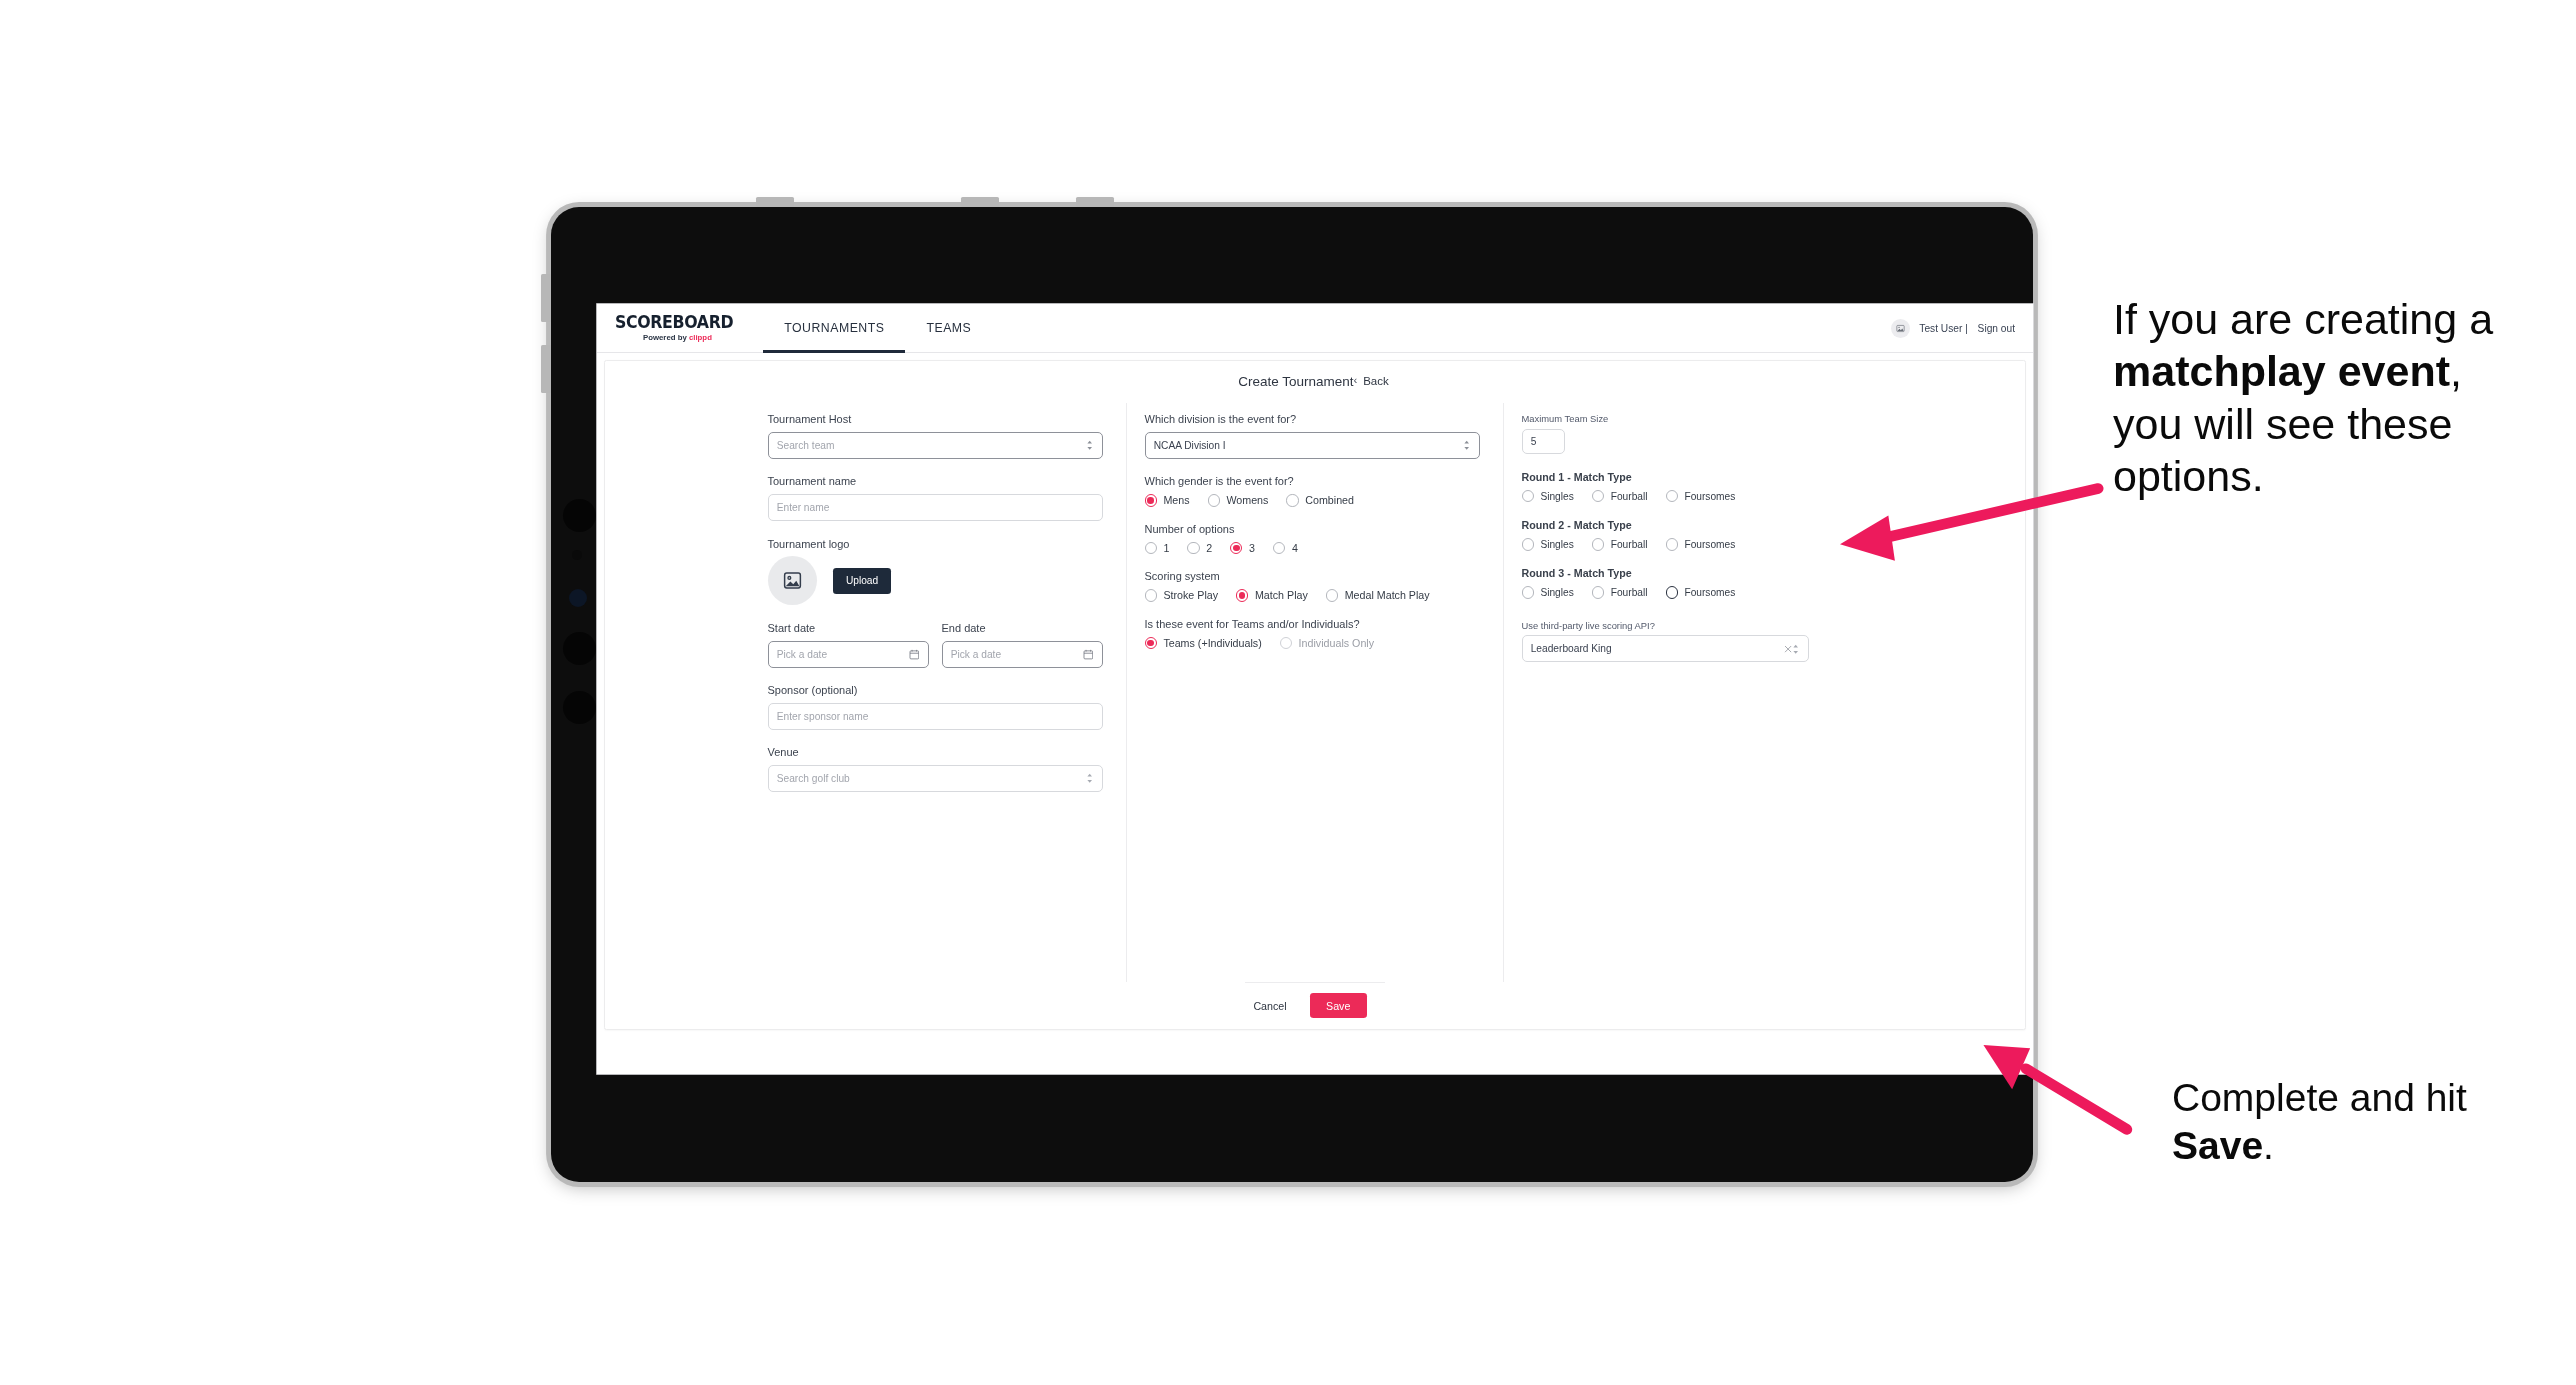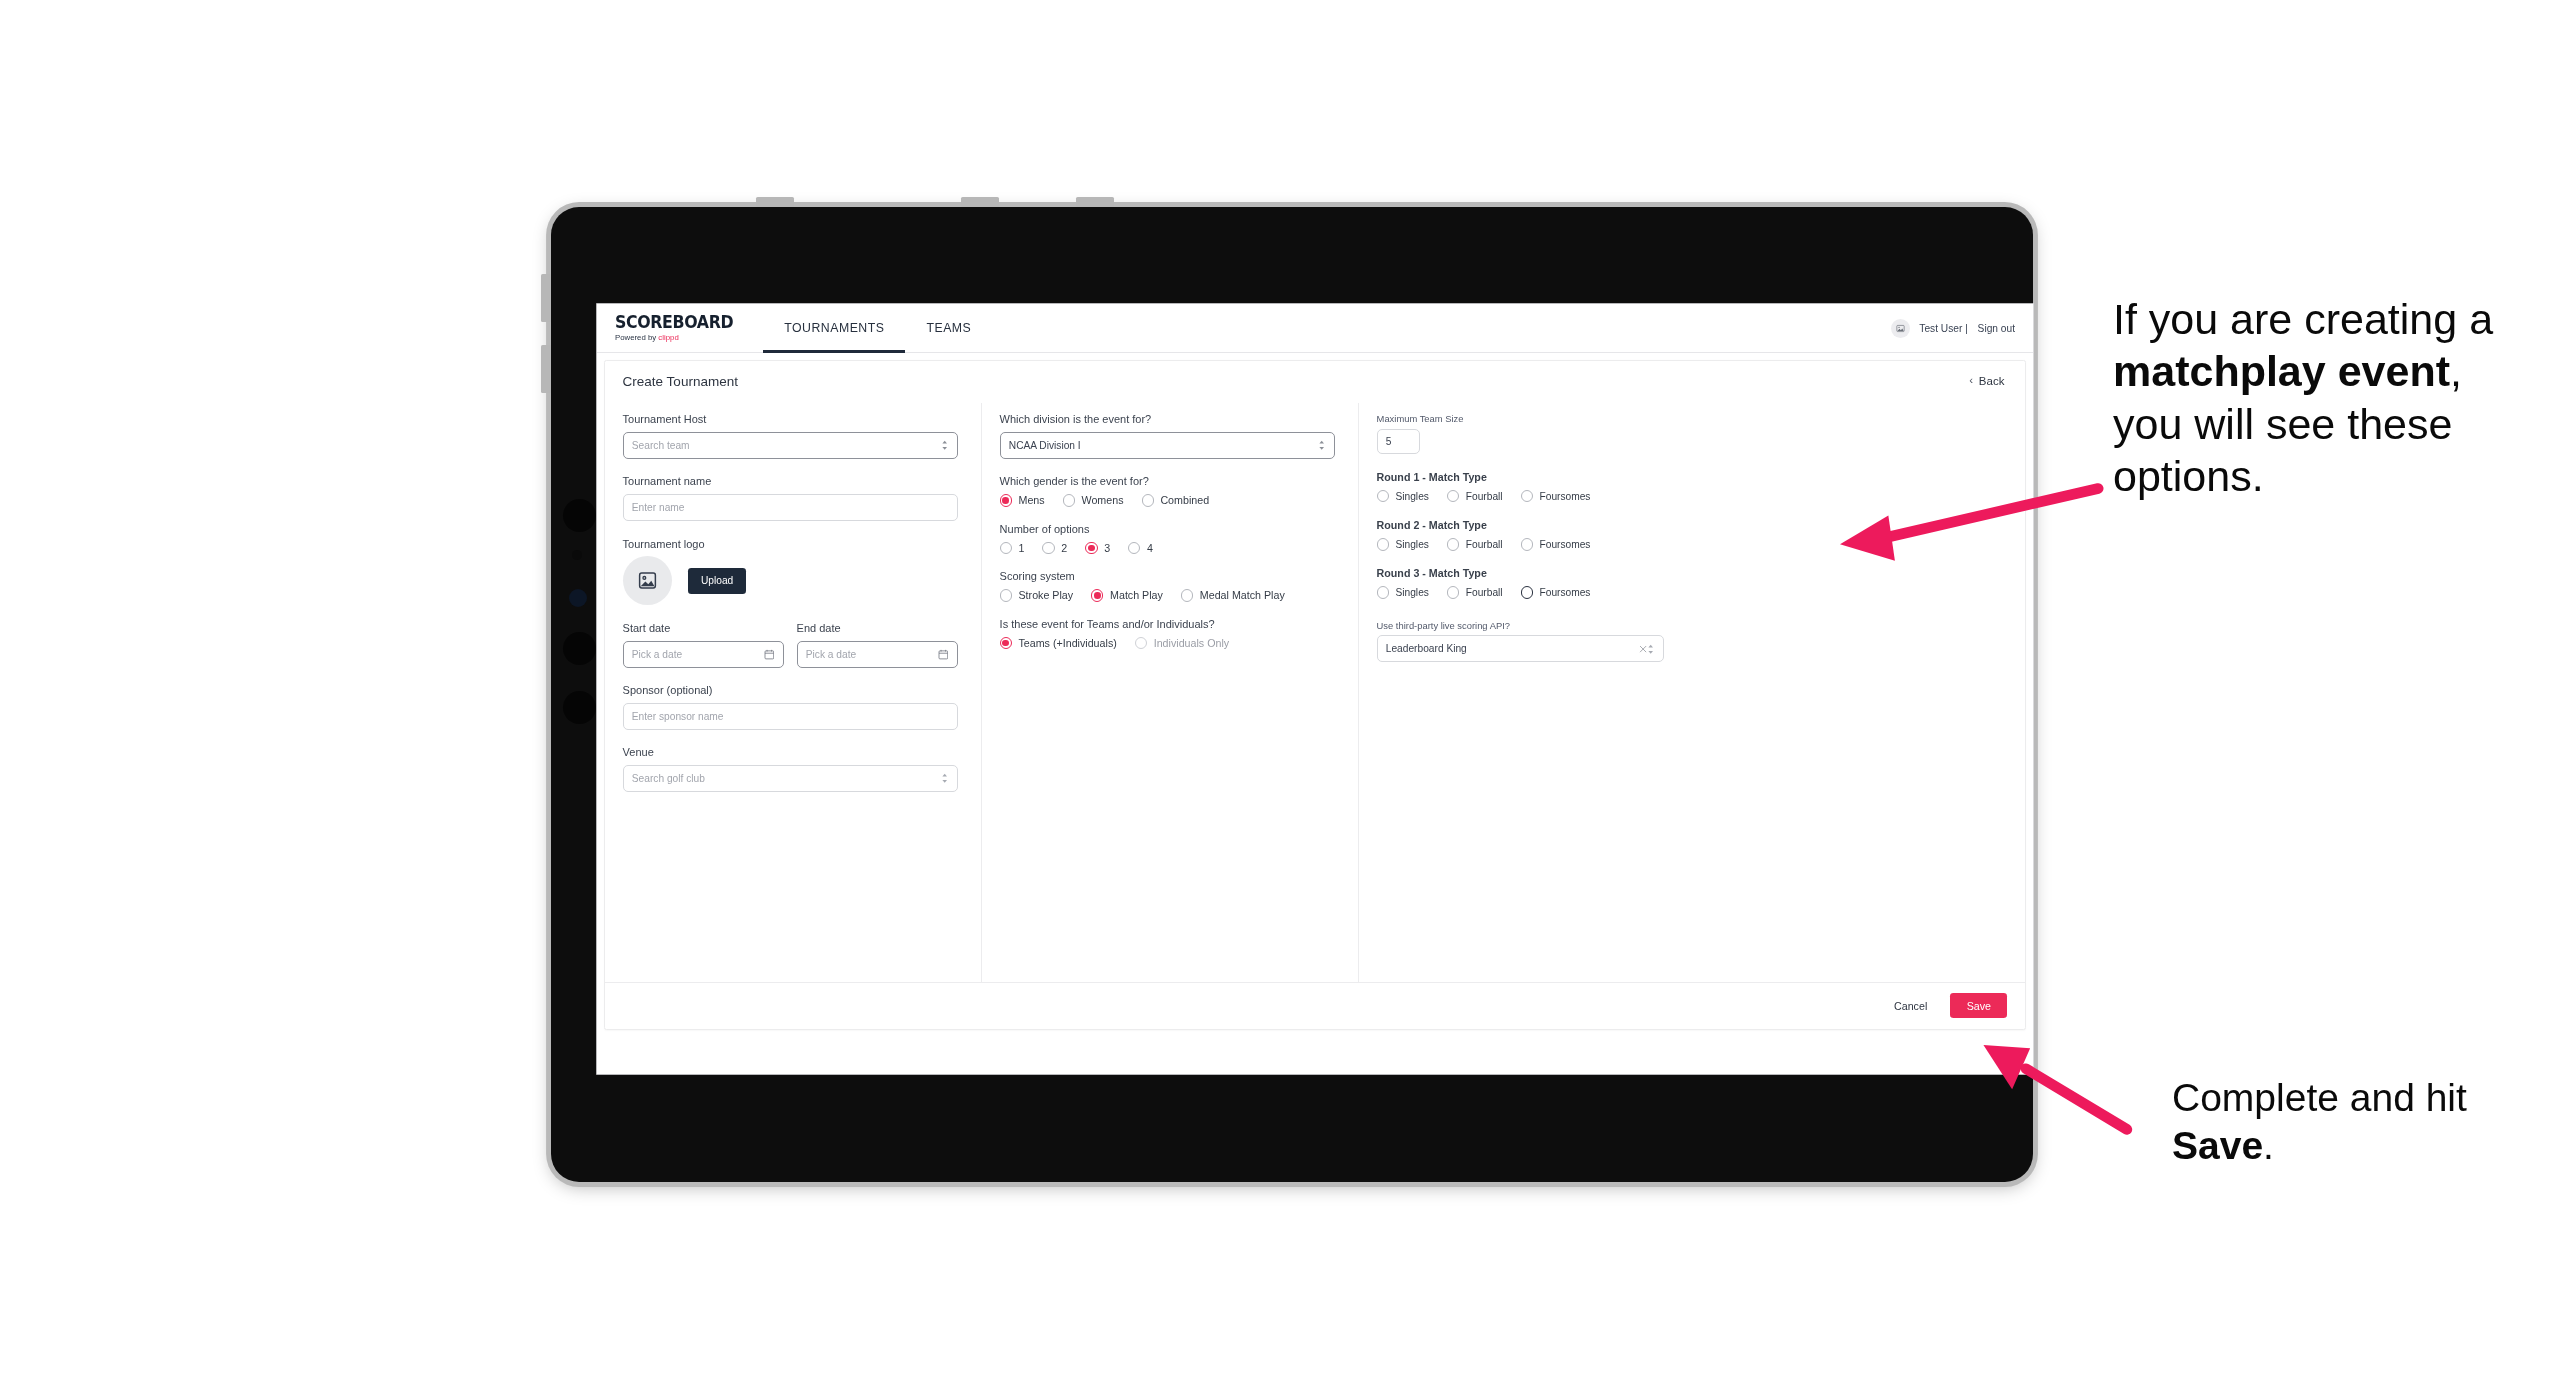--- a/index.html
+++ b/index.html
@@ -85,22 +85,23 @@
     letter-spacing: -0.4px;
     color: #16202e;
     line-height: 1;
     transform: scaleX(0.93);
     transform-origin: left center;
   }
   .brand-sub {
     margin-top: 2.5px;
     font-size: 7.8px;
     color: #2b3545;
-    font-weight: normal;
+    font-weight: bold;
     line-height: 1;
+    margin-left: 28px;
   }
   .brand-sub .clippd { color: #ec2a58; }
 
   .navtabs { display: flex; align-items: stretch; }
   .navtab {
     display: flex;
     align-items: center;
     padding: 0 21px;
     font-size: 12.3px;
     letter-spacing: 0.5px;
@@ -137,20 +138,21 @@
   
   .card {
     margin: 6.6px 6.6px 0 6.6px;
     background: #ffffff;
     border: 0.8px solid #ececed;
     border-radius: 2.5px;
     height: 668px;
     display: flex;
     flex-direction: column;
     box-shadow: 0 0.8px 1.6px rgba(0,0,0,0.03);
+    align-items: center;
   }
   .card-head {
     display: flex;
     align-items: center;
     padding: 13px 21px 9.8px 18px;
   }
   .card-title {
     font-size: 13.5px;
     color: #2e3541;
   }

